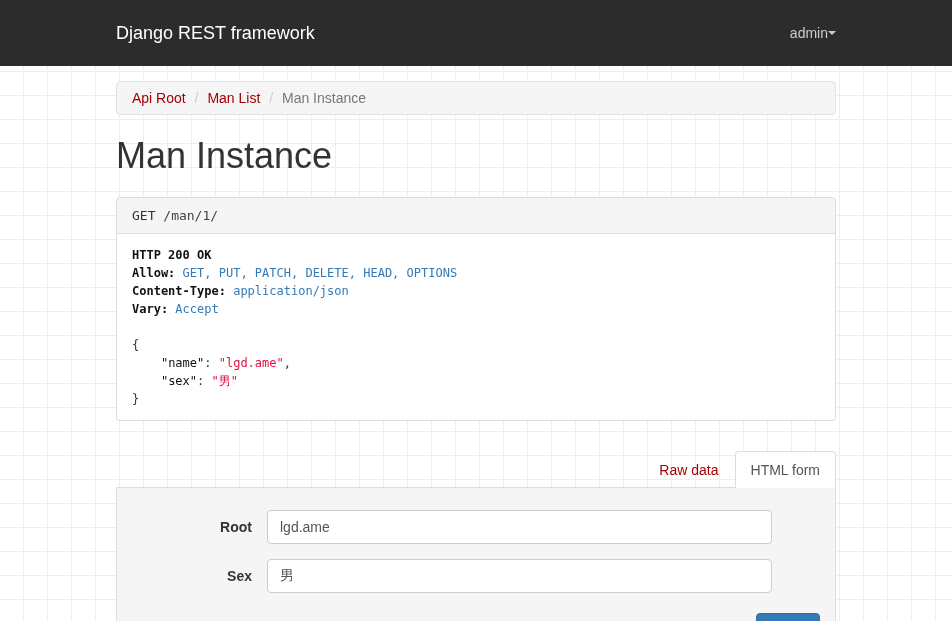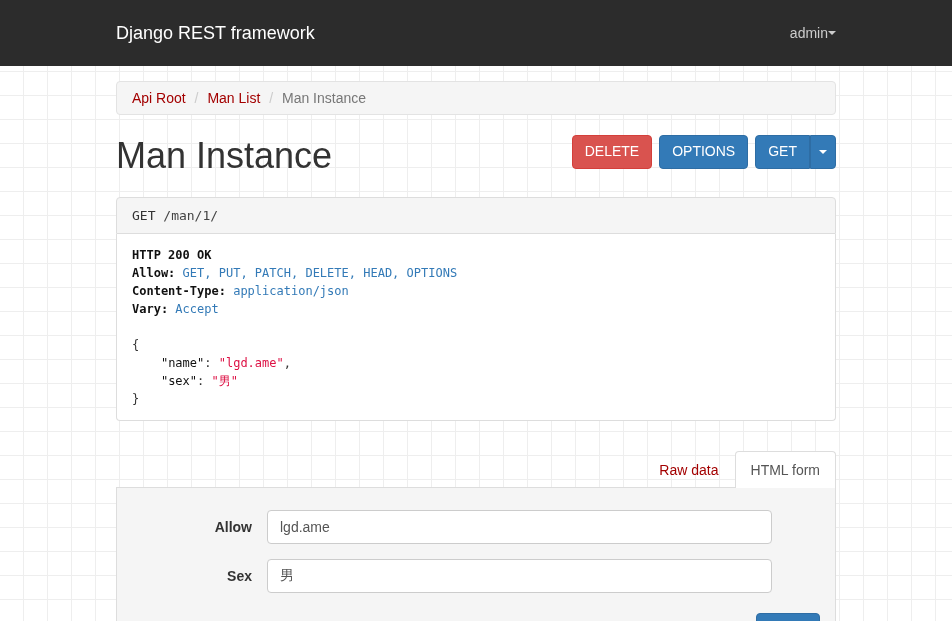--- a/index.html
+++ b/index.html
@@ -200,30 +200,20 @@
   <div class="breadcrumb">
     <a>Api Root</a>
     <span class="sep">/</span>
     <a>Man List</a>
     <span class="sep">/</span>
     <span>Man Instance</span>
   </div>
 
   <div class="header-row">
     <h1 class="page-title">Man Instance</h1>
-    <div class="btn-group">
-      <button class="btn btn-danger">DELETE</button>
-      <button class="btn btn-primary">OPTIONS</button>
-      <div class="btn-split">
-        <button class="btn btn-primary">GET</button>
-        <button class="btn btn-primary btn-caret">
-          <span class="caret"></span>
-        </button>
-      </div>
-    </div>
   </div>
 
   <div class="request-bar"><span>GET</span> <span class="path"><span class="seg">/man/</span><span class="seg">1</span><span class="seg">/</span></span></div>
 
   <div class="response-box"><span class="hdr-key">HTTP 200 OK</span>
 <span class="hdr-key">Allow:</span> <span class="hdr-val">GET, PUT, PATCH, DELETE, HEAD, OPTIONS</span>
 <span class="hdr-key">Content-Type:</span> <span class="hdr-val">application/json</span>
 <span class="hdr-key">Vary:</span> <span class="hdr-val">Accept</span>
 
 {
@@ -231,21 +221,21 @@
     <span class="json-key">"sex"</span>: <span class="json-str">"男"</span>
 }</div>
 
   <div class="tabs">
     <div class="tab">Raw data</div>
     <div class="tab active">HTML form</div>
   </div>
 
   <div class="form-panel">
     <div class="form-row">
-      <label class="form-label">Allow</label>
+      <label class="form-label">Root</label>
       <input class="form-input" type="text" value="lgd.ame" style="">
     </div>
     <div class="form-row">
       <label class="form-label">Sex</label>
       <input class="form-input" type="text" value="男" style="">
     </div>
     <div class="form-actions">
       <button class="btn btn-primary btn-put">PUT</button>
     </div>
   </div>

